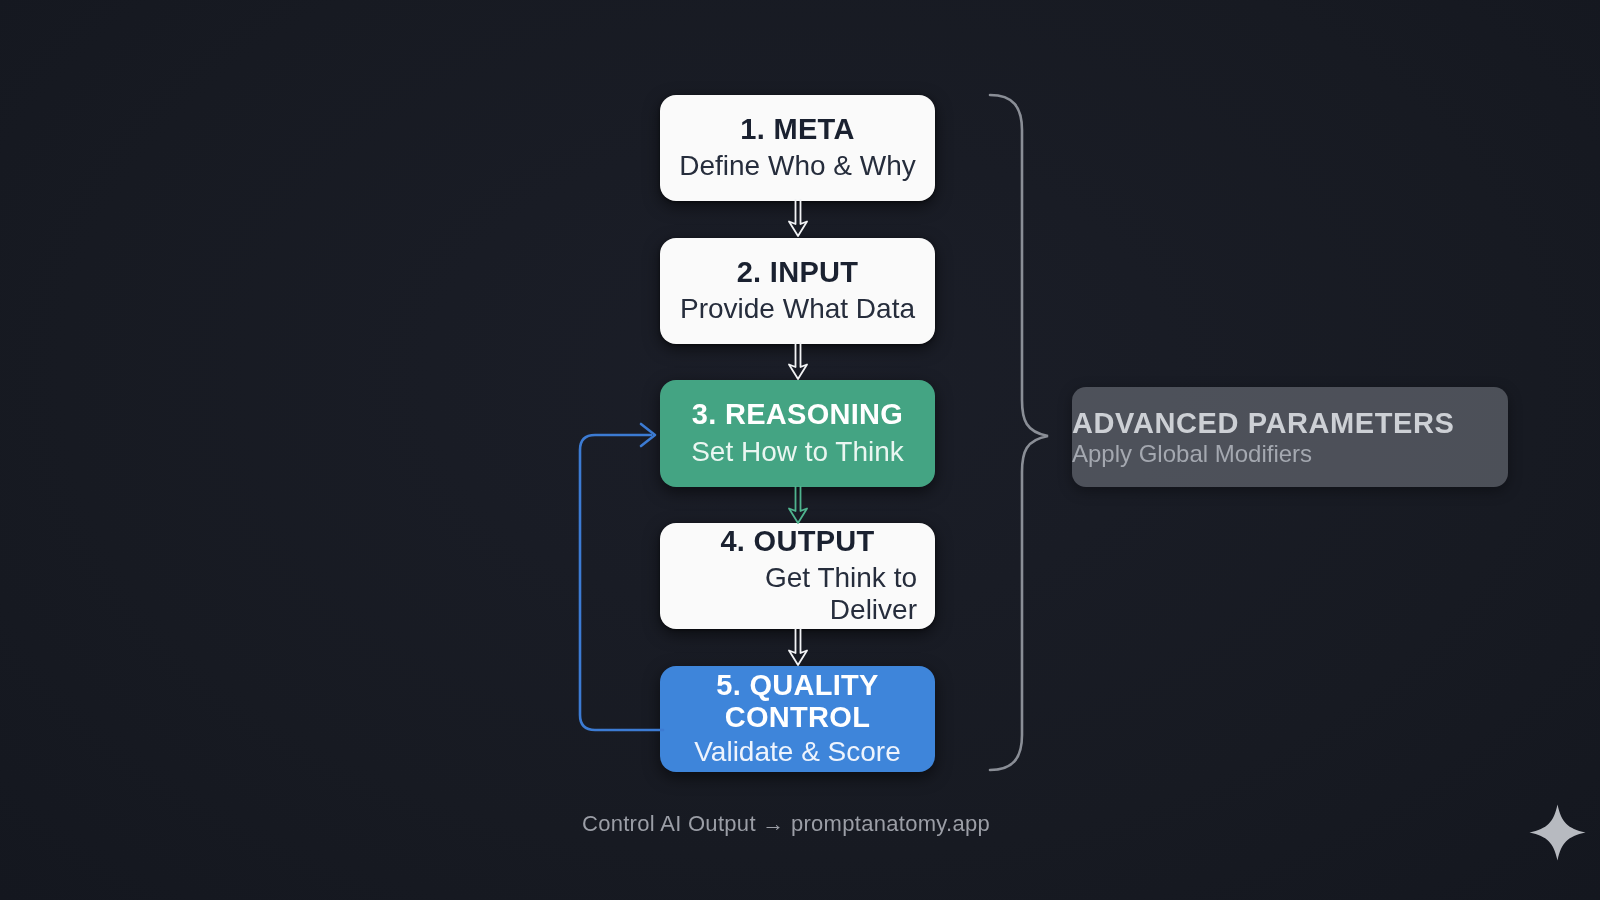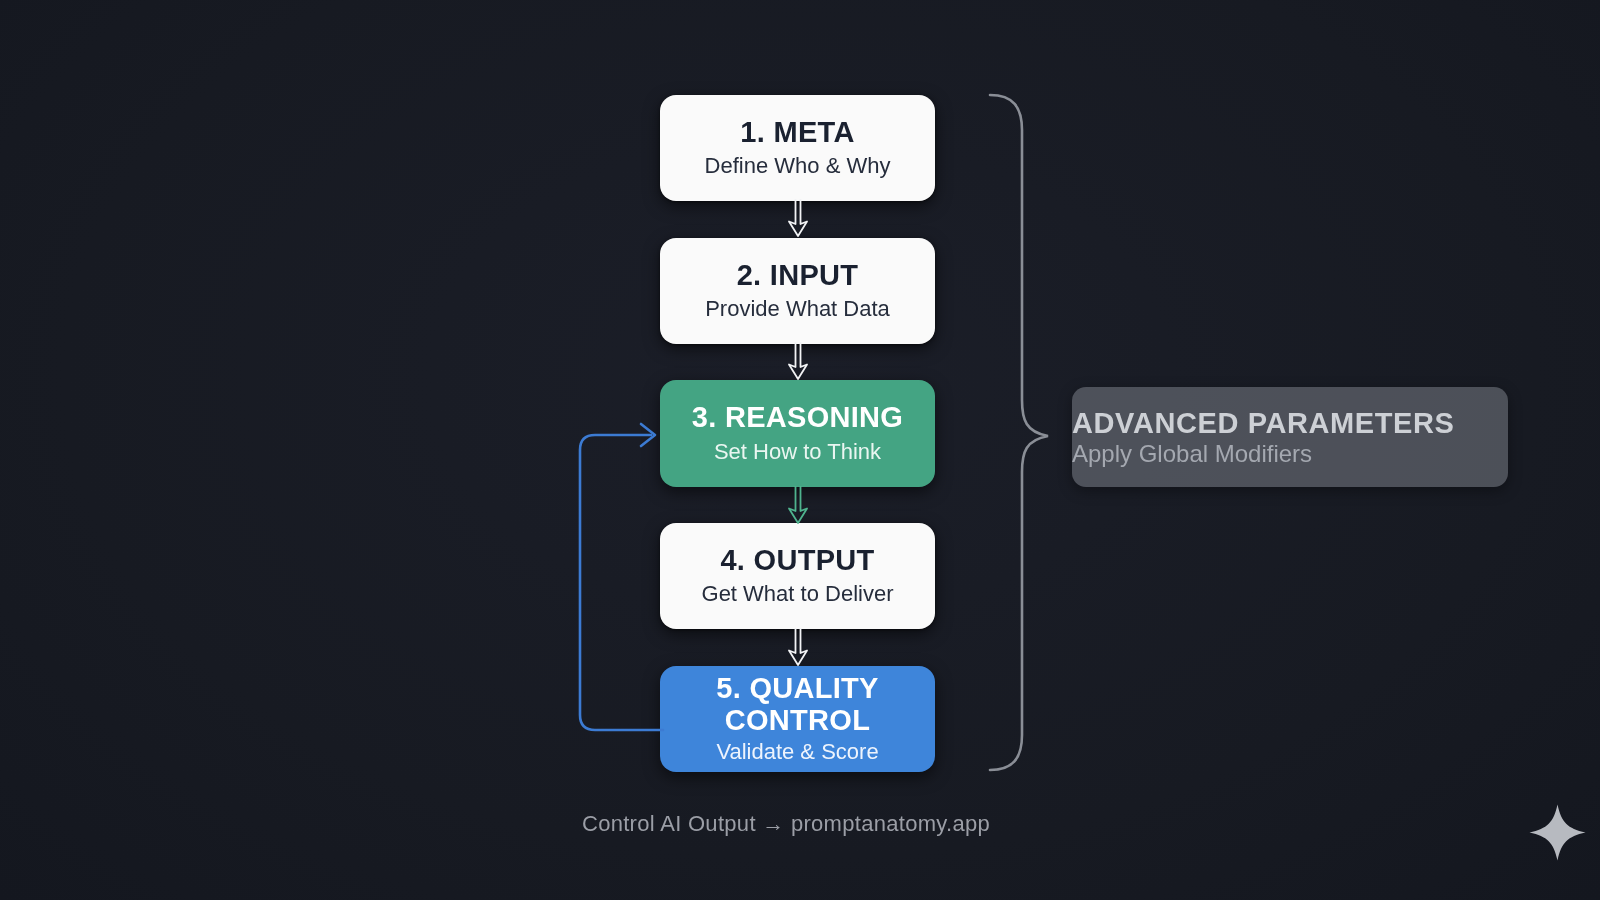--- a/index.html
+++ b/index.html
@@ -37,21 +37,21 @@
     box-shadow: 0 5px 16px rgba(0,0,0,0.55);
   }
   .step-title {
     font-size: 29px;
     font-weight: 700;
     letter-spacing: 0.3px;
     line-height: 1.1;
     color: #1a2130;
   }
   .step-subtitle {
-    font-size: 22px;
+    font-size: 28px;
     margin-top: 5px;
     color: #262d3c;
   }
   .green .step-title, .blue .step-title { color: #ffffff; }
   .green .step-subtitle { color: #eaf6f1; }
   .blue .step-subtitle { color: #eef4fd; }
   .connector { position: absolute; }
   .side-panel {
     position: absolute;
     left: 1072px;
@@ -104,21 +104,21 @@
     <div class="step-subtitle">Provide What Data</div>
   </div>
 
   <div class="step-box green" style="top:380px; height:107px;">
     <div class="step-title">3. REASONING</div>
     <div class="step-subtitle">Set How to Think</div>
   </div>
 
   <div class="step-box white" style="top:523px; height:106px;text-align:right;">
     <div class="step-title">4. OUTPUT</div>
-    <div class="step-subtitle">Get What to Deliver</div>
+    <div class="step-subtitle">Get Think to Deliver</div>
   </div>
 
   <div class="step-box blue" style="top:666px; height:106px;">
     <div class="step-title">5. QUALITY CONTROL</div>
     <div class="step-subtitle" style="margin-top:2px;">Validate &amp; Score</div>
   </div>
 
   <svg class="connector" style="left:780px; top:199px;" width="36" height="40" viewBox="0 0 36 40">
     <path d="M15.5,0 V25 L9,22.5 L18,37 L27,22.5 L20.5,25 V0" fill="none" stroke="#f2f3f5" stroke-width="1.8" stroke-linejoin="round"></path>
   </svg>

